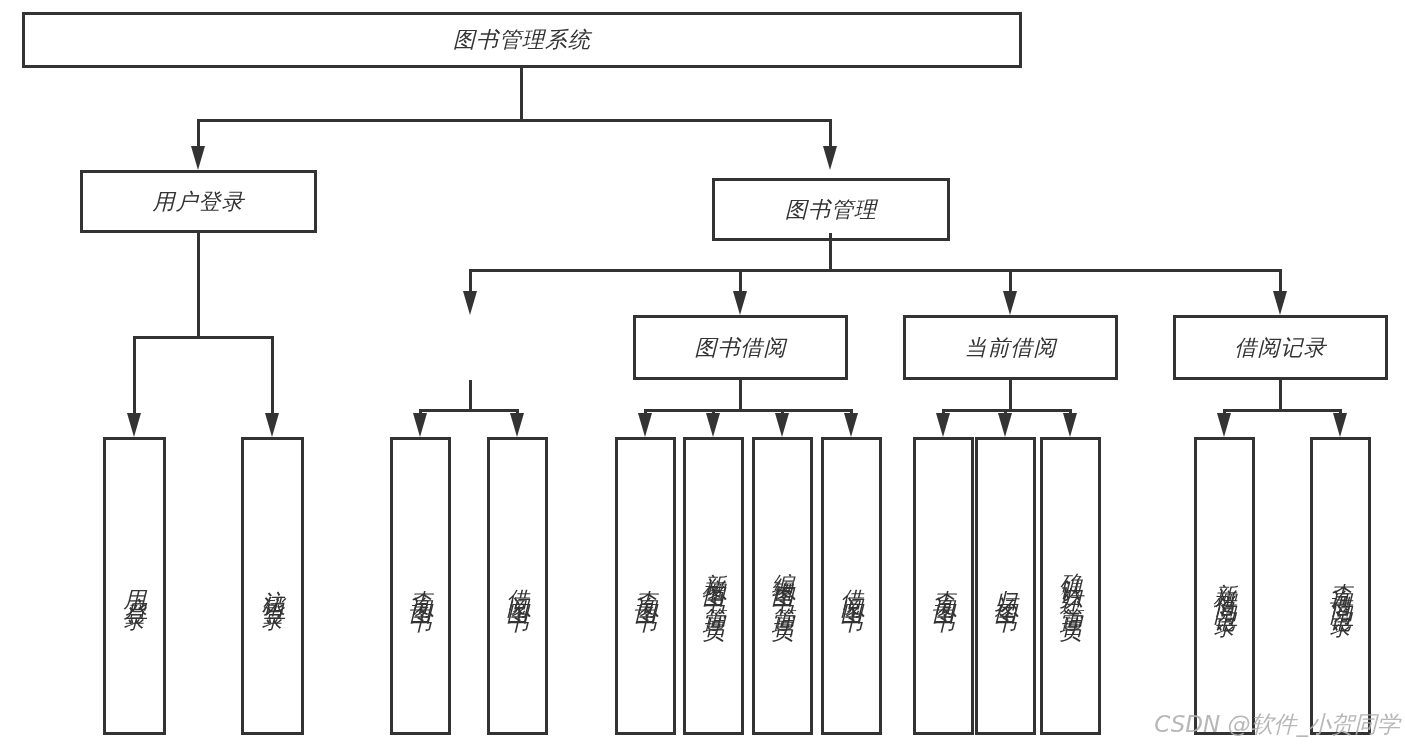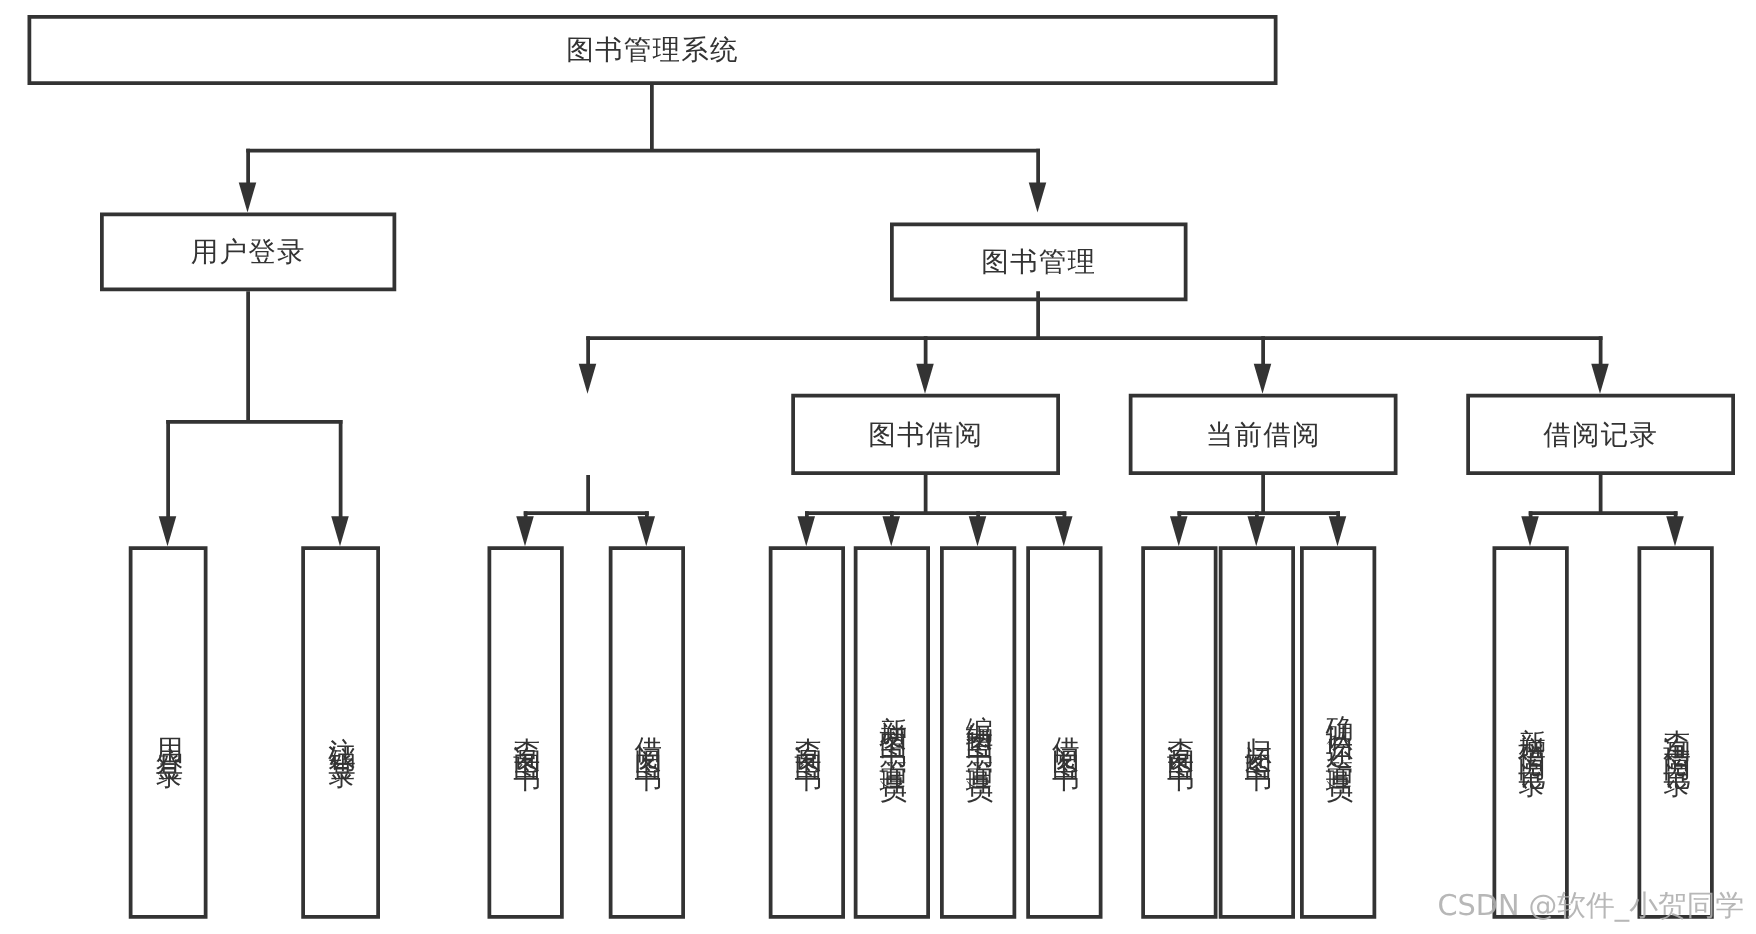--- a/index.html
+++ b/index.html
@@ -1,17 +1,17 @@
 <!DOCTYPE html>
 <html><head>
 <meta charset="utf-8">
 <style>
   html,body{margin:0;padding:0;background:#ffffff;}
   body{font-family:"DejaVu Sans","Liberation Sans",sans-serif;}
-  #canvas{position:relative;width:1405px;height:747px;background:#ffffff;overflow:hidden;}
+  #canvas{position:relative;width:1405px;height:747px;background:#ffffff;overflow:hidden;font-style:italic;}
 
   .box{
     position:absolute;
     background:#ffffff;
     border:3px solid #333333;
     box-sizing:border-box;
     display:flex;
     align-items:center;
     justify-content:center;
     color:#333333;
@@ -32,20 +32,21 @@
     position:absolute;
     width:0;height:0;
     border-left:7px solid transparent;
     border-right:7px solid transparent;
     border-top:24px solid #333333;
   }
   .watermark{
     position:absolute;
     left:1150px;top:709px;
     width:250px;
+    text-align:right;
     font-size:23px;
     color:rgba(175,175,175,0.9);
     white-space:nowrap;
     z-index:5;
   }
 </style>
 </head>
 <body>
 
 <div id="canvas">

